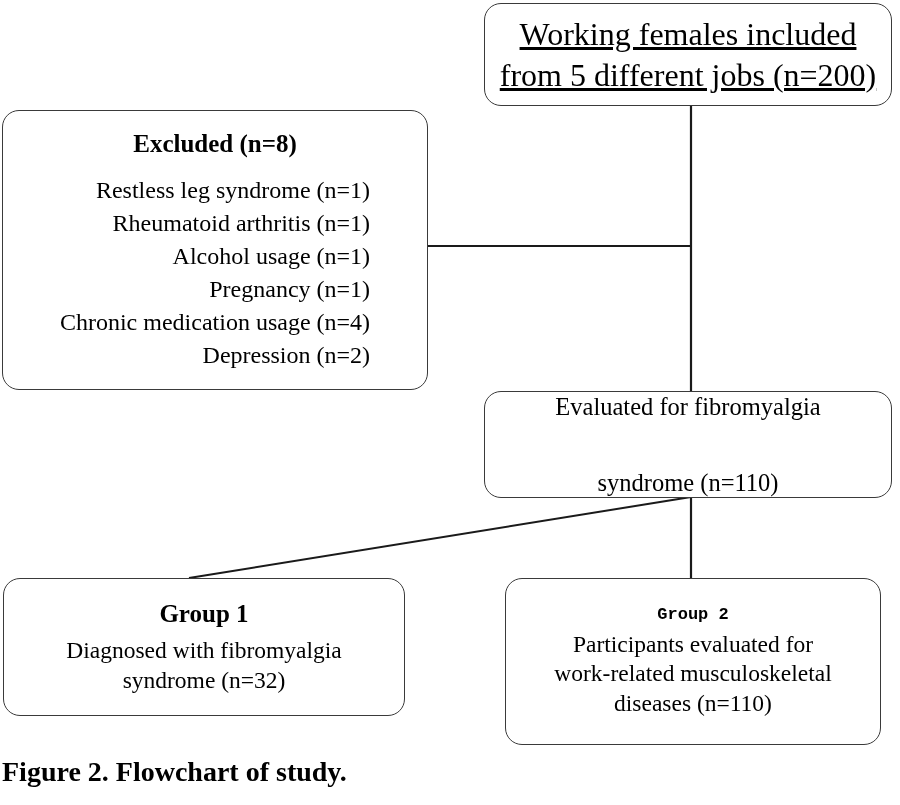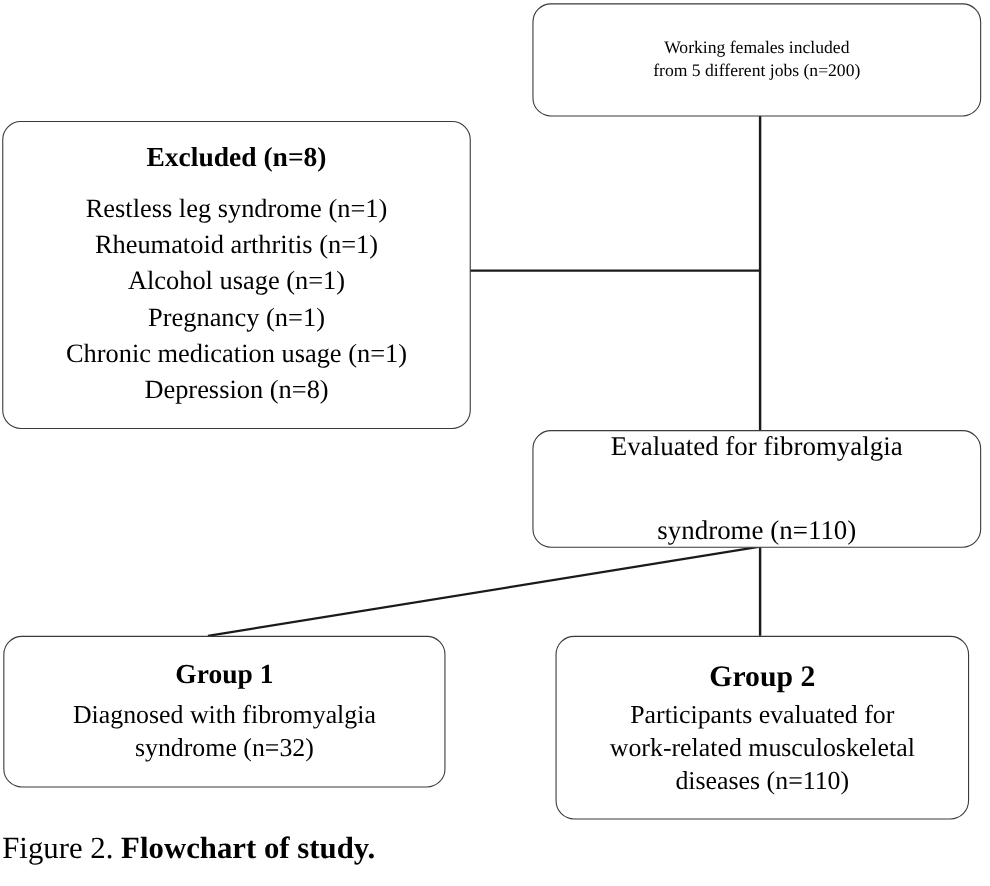--- a/index.html
+++ b/index.html
@@ -43,40 +43,41 @@
   .node .body {
     font-weight: normal;
   }
 
   
   #node-enrolled {
     left: 484px;
     top: 3px;
     width: 408px;
     height: 103px;
-    font-size: 16px;
+    font-size: 32px;
+    text-decoration: underline;
   }
   #node-enrolled .body { padding: 0 10px; }
 
   
   #node-excluded {
     left: 2px;
     top: 110px;
     width: 426px;
     height: 280px;
     font-size: 24px;
   }
   #node-excluded .title {
     font-size: 25px;
     margin-bottom: 14px;
   }
   #node-excluded .reasons {
     display: flex;
     flex-direction: column;
-    align-items: center;
+    align-items: flex-end;
     line-height: 1.38;
   }
 
   
   #node-evaluated {
     left: 484px;
     top: 391px;
     width: 408px;
     height: 107px;
     font-size: 24.5px;
@@ -98,35 +99,36 @@
 
   
   #node-group2 {
     left: 505px;
     top: 578px;
     width: 376px;
     height: 167px;
     font-size: 23.5px;
   }
   #node-group2 .title {
-    font-size: 27px;
+    font-size: 17px;
     margin-bottom: 4px;
+    font-family: Liberation Mono, monospace;
   }
 
   
   #caption {
     position: absolute;
     left: 2px;
     top: 757px;
     font-size: 28px;
     line-height: 1.1;
     white-space: nowrap;
   }
   #caption .cap-label {
-    font-weight: normal;
+    font-weight: bold;
   }
   #caption .cap-text {
     font-weight: bold;
   }
 </style>
 </head>
 <body>
 
 <div id="page">
 
@@ -146,22 +148,22 @@
     <div class="body">from 5 different jobs (n=200)</div>
   </div>
 
   <div class="node" id="node-excluded">
     <div class="title">Excluded (n=8)</div>
     <div class="reasons">
       <div class="body">Restless leg syndrome (n=1)</div>
       <div class="body">Rheumatoid arthritis (n=1)</div>
       <div class="body">Alcohol usage (n=1)</div>
       <div class="body">Pregnancy (n=1)</div>
-      <div class="body">Chronic medication usage (n=1)</div>
-      <div class="body">Depression (n=8)</div>
+      <div class="body">Chronic medication usage (n=4)</div>
+      <div class="body">Depression (n=2)</div>
     </div>
   </div>
 
   <div class="node" id="node-evaluated">
     <div class="body">Evaluated for fibromyalgia</div>
     <div class="body">syndrome (n=110)</div>
   </div>
 
   <div class="node" id="node-group1">
     <div class="title">Group 1</div>

